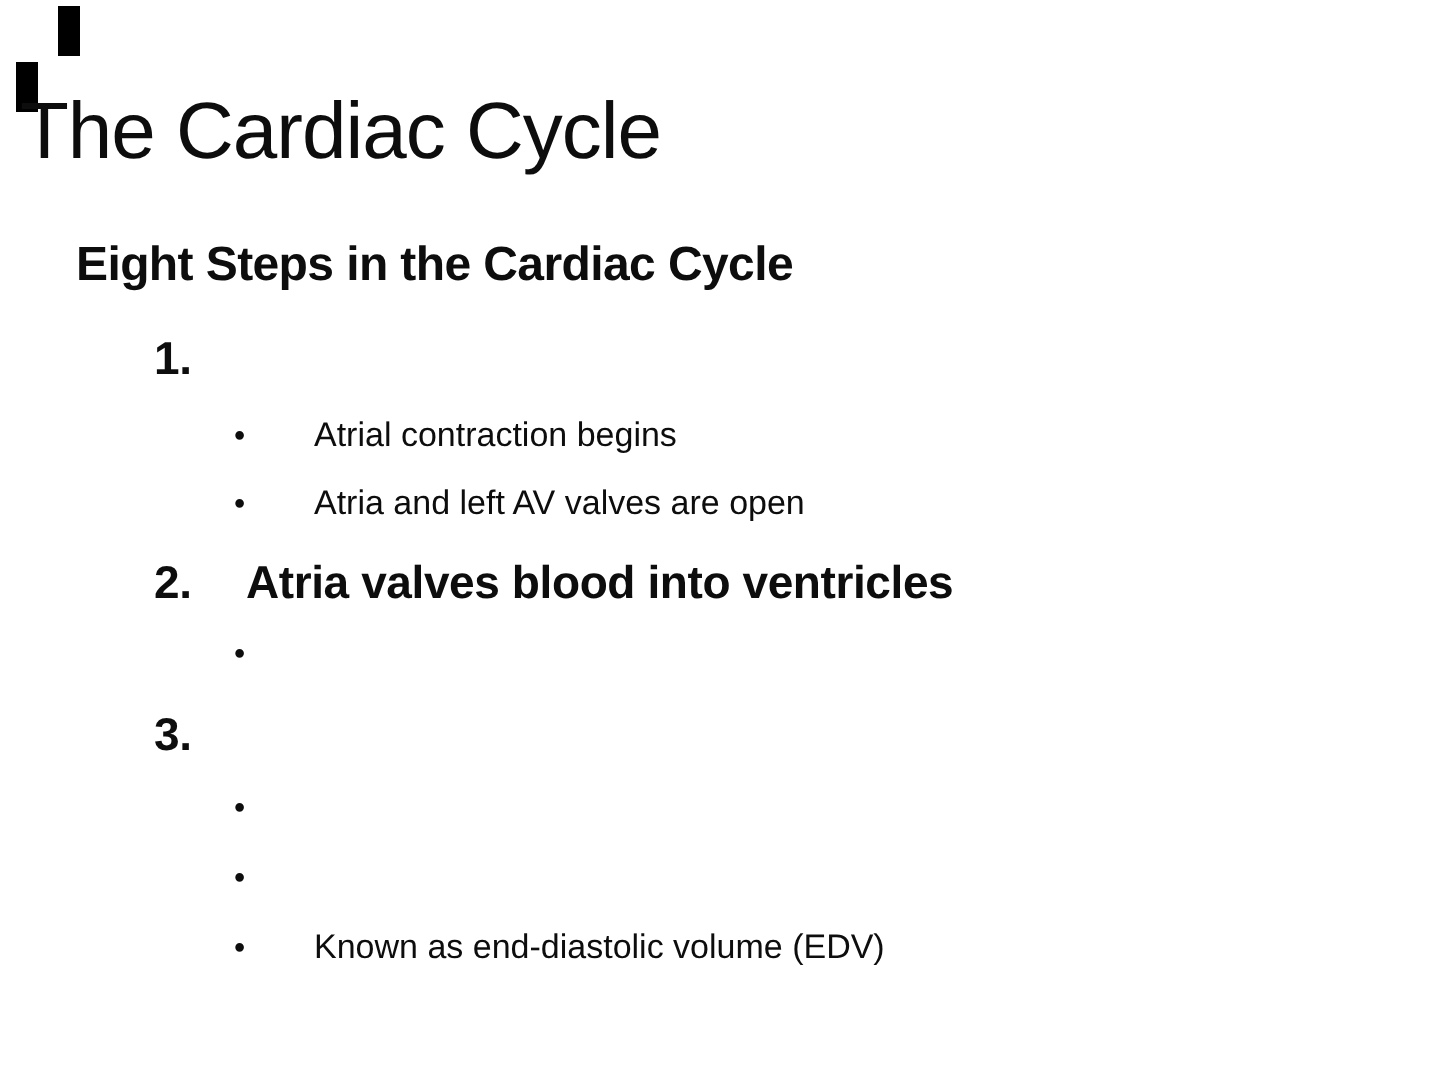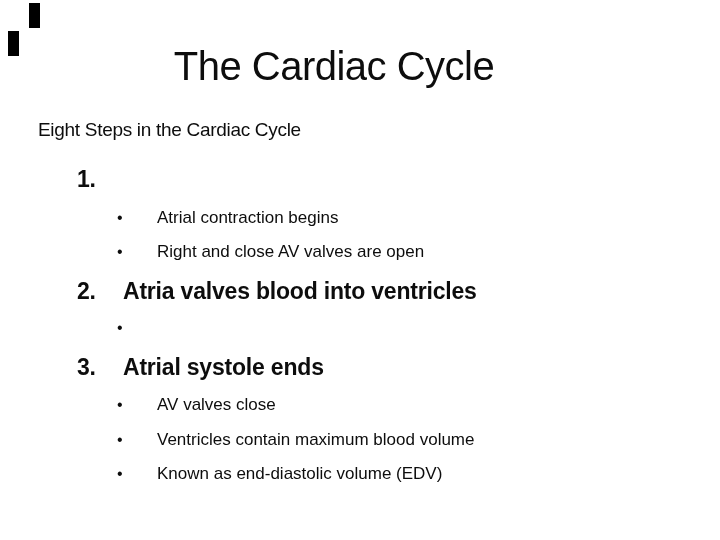--- a/index.html
+++ b/index.html
@@ -19,35 +19,34 @@
   .artifact {
     position: absolute;
     background: #000000;
   }
   .artifact.a1 { left: 29px; top: 3px;  width: 11px; height: 25px; }
   .artifact.a2 { left: 8px;  top: 31px; width: 11px; height: 25px; }
 
   .slide-title {
     position: absolute;
     top: 44px;
-    left: 0;
+    left: 10px;
     width: 668px;
-    text-align: center;
     font-size: 40px;
     font-weight: 400;
     letter-spacing: -0.5px;
     line-height: 1.1;
     white-space: nowrap;
   }
   .section-heading {
     position: absolute;
     left: 38px;
     top: 119px;
-    font-size: 19px;
-    font-weight: 400;
+    font-size: 24px;
+    font-weight: 700;
     letter-spacing: -0.3px;
     line-height: 1.15;
     white-space: nowrap;
   }
   .num-item {
     position: absolute;
     left: 77px;
     display: flex;
     align-items: baseline;
     font-size: 23px;
@@ -104,45 +103,42 @@
     <span class="num">1.</span>
   </div>
 
   <div class="bullet-item b1">
     <span class="dot">•</span>
     <span class="text">Atrial contraction begins</span>
   </div>
 
   <div class="bullet-item b2">
     <span class="dot">•</span>
-    <span class="text">Right and close AV valves are open</span>
+    <span class="text">Atria and left AV valves are open</span>
   </div>
 
   <div class="num-item i2">
     <span class="num">2.</span>
     <span class="label">Atria valves blood into ventricles</span>
   </div>
 
   <div class="bullet-item b3">
     <span class="dot">•</span>
   </div>
 
   <div class="num-item i3">
     <span class="num">3.</span>
-    <span class="label">Atrial systole ends</span>
   </div>
 
   <div class="bullet-item b4">
     <span class="dot">•</span>
-    <span class="text">AV valves close</span>
   </div>
 
   <div class="bullet-item b5">
     <span class="dot">•</span>
-    <span class="text">Ventricles contain maximum blood volume</span>
   </div>
 
   <div class="bullet-item b6">
     <span class="dot">•</span>
     <span class="text">Known as end-diastolic volume (EDV)</span>
   </div>
 
 </div>
 
 </body></html>

